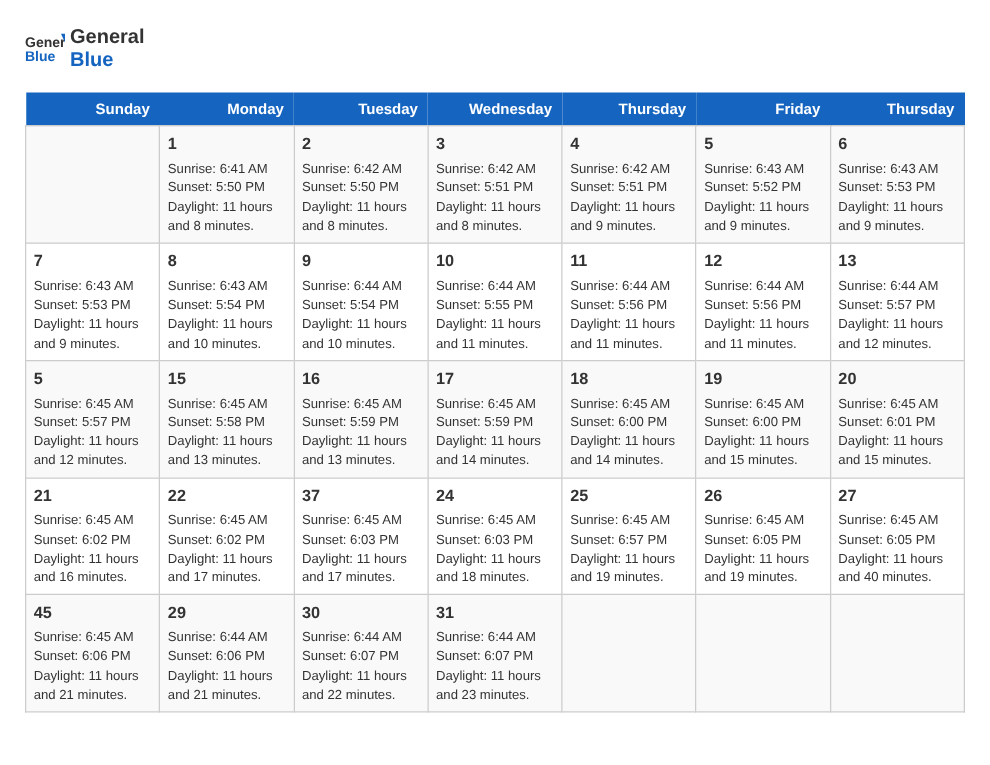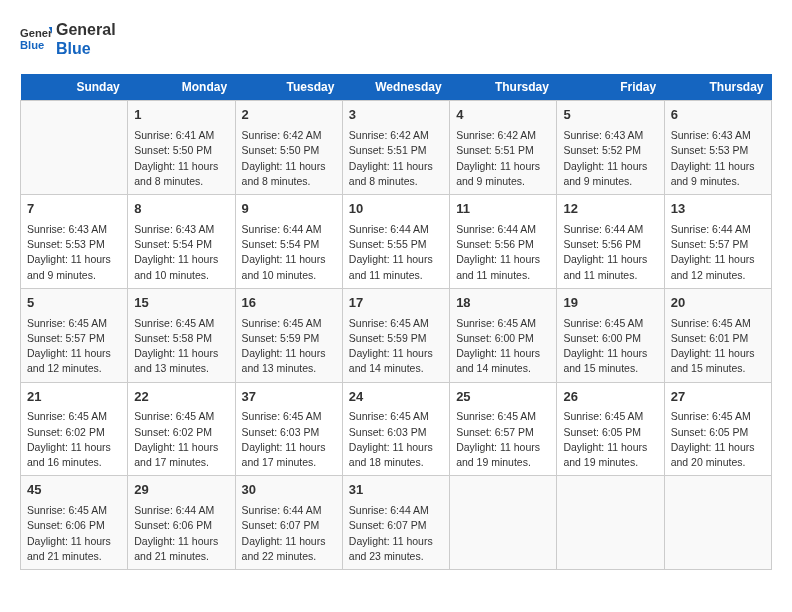--- a/index.html
+++ b/index.html
@@ -275,21 +275,21 @@
         <td>
         <span class="day-number">26</span>
         <div class="day-info">Sunrise: 6:45 AM</div>
         <div class="day-info">Sunset: 6:05 PM</div>
         <div class="day-info">Daylight: 11 hours and 19 minutes.</div>
       </td>
         <td>
         <span class="day-number">27</span>
         <div class="day-info">Sunrise: 6:45 AM</div>
         <div class="day-info">Sunset: 6:05 PM</div>
-        <div class="day-info">Daylight: 11 hours and 20 minutes.</div>
+        <div class="day-info">Daylight: 11 hours and 40 minutes.</div>
       </td>
       </tr>
       <tr>
         <td>
         <span class="day-number">45</span>
         <div class="day-info">Sunrise: 6:45 AM</div>
         <div class="day-info">Sunset: 6:06 PM</div>
         <div class="day-info">Daylight: 11 hours and 21 minutes.</div>
       </td>
         <td>

